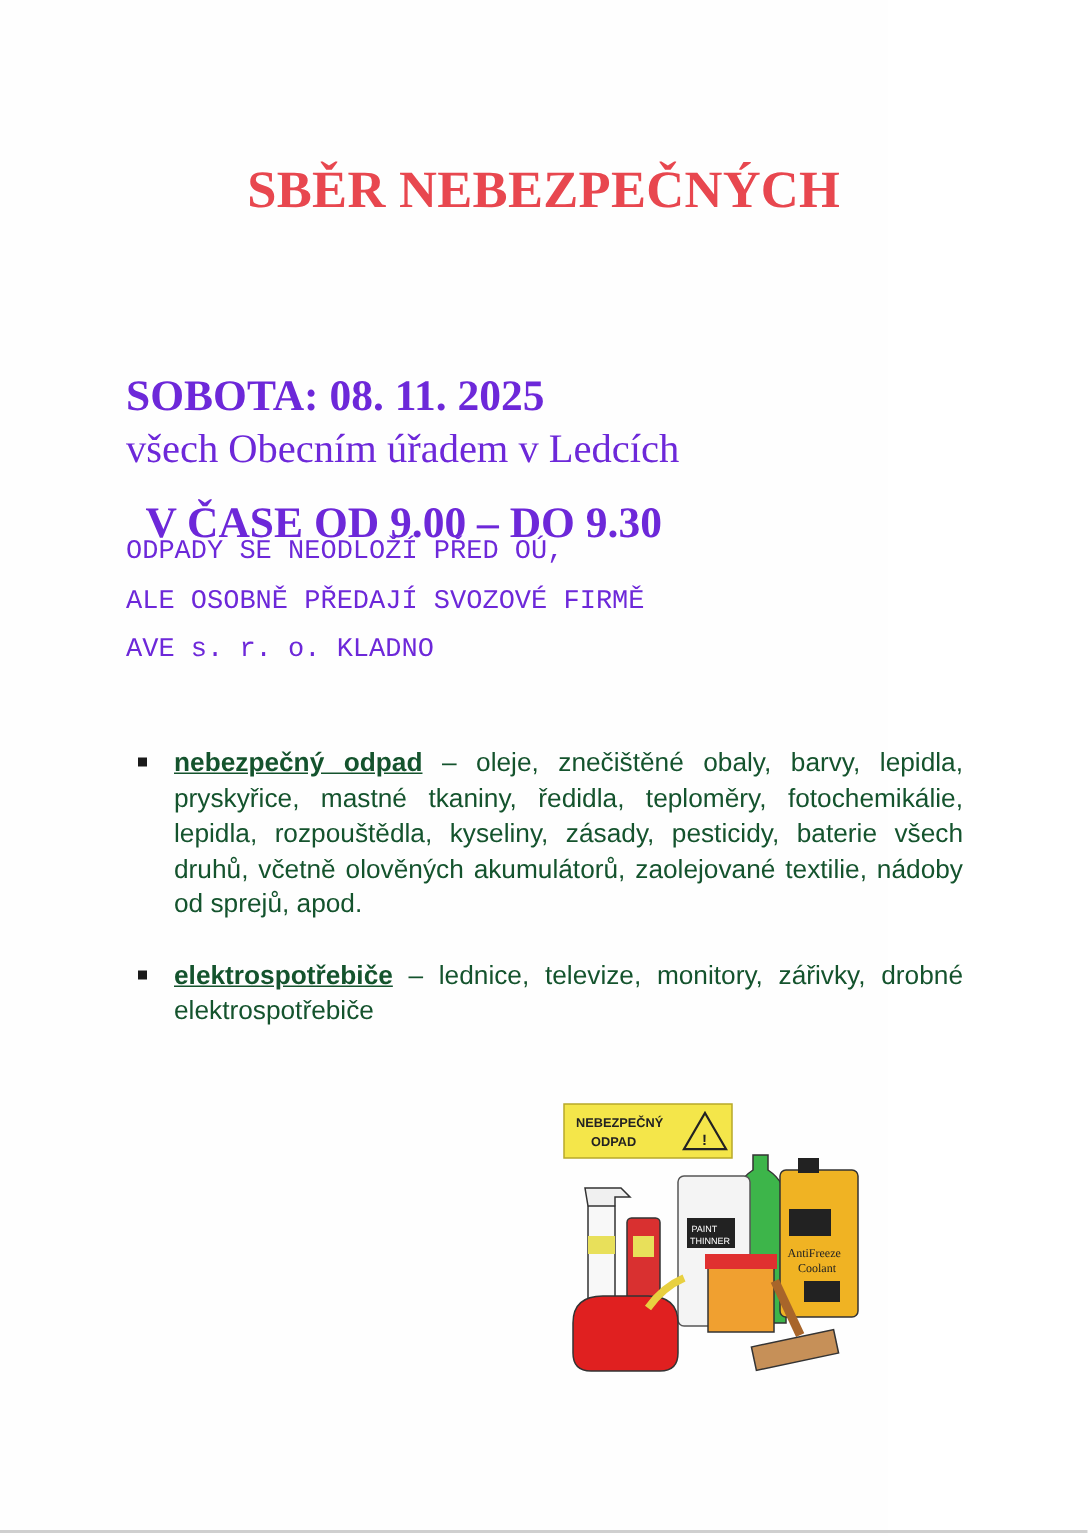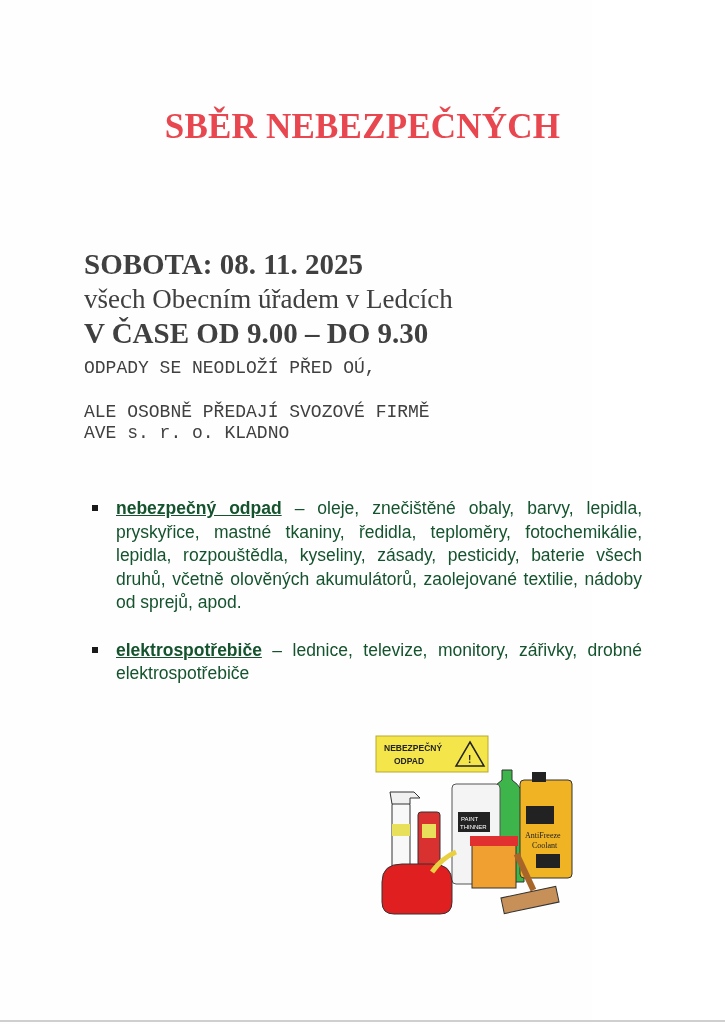--- a/index.html
+++ b/index.html
@@ -5,43 +5,43 @@
   html, body { margin: 0; padding: 0; background: #ffffff; }
   body { width: 725px; height: 1024px; position: relative; overflow: hidden; }
   .page { position: absolute; left: 0; top: 0; width: 592px; height: 1024px; background: #fefefe; }
   .title {
     position: absolute; left: 0; width: 725px; text-align: center;
     font-family: "Liberation Serif", serif; font-weight: bold; color: #e8474f;
     font-size: 35px; line-height: 42px; letter-spacing: 0.2px;
   }
   .t1 { top: 106px; }
   .t2 { top: 154px; }
-  .info { position: absolute; left: 84px; font-family: "Liberation Serif", serif; color: #404040; white-space: nowrap; }
+  .info { position: absolute; left: 84px; font-family: "Liberation Serif", serif; color: #6d28d9; white-space: nowrap; }
   .bold-lg { font-weight: bold; font-size: 29px; }
   .reg-lg { font-size: 27px; }
   .reg-md { font-size: 18px; font-family: Liberation Mono, monospace; }
   .list { position: absolute; left: 92px; width: 550px; font-family: "Liberation Sans", sans-serif; color: #14532d; font-size: 17.5px; line-height: 23.5px; }
   .item { position: relative; padding-left: 24px; text-align: justify; }
   .bullet { position: absolute; left: 0; top: 8px; width: 6px; height: 6px; background: #1a1a1a; }
   .key { font-weight: bold; text-decoration: underline; }
   .art { position: absolute; left: 372px; top: 732px; width: 210px; height: 190px; }
   .bottom-line { position: absolute; left: 0; top: 1020px; width: 725px; height: 2px; background: #cfcfcf; }
 </style>
 </head>
 <body>
 
 <div class="page">
 
   <div class="title t1">SBĚR NEBEZPEČNÝCH</div>
 
   <div class="info bold-lg" style="top:248px;">SOBOTA:  08. 11. 2025</div>
   <div class="info reg-lg" style="top:284px;">všech Obecním úřadem v Ledcích</div>
-  <div class="info bold-lg" style="top:317px;">V ČASE OD 9.00 – DO 9.30</div>
+  <div class="info bold-lg" style="top:333px;margin-left:13px;">V ČASE OD 9.00 – DO 9.30</div>
   <div class="info reg-md" style="top:358px;">ODPADY SE NEODLOŽÍ PŘED OÚ,</div>
-  <div class="info reg-md" style="top:402px;">ALE OSOBNĚ PŘEDAJÍ SVOZOVÉ FIRMĚ</div>
+  <div class="info reg-md" style="top:391px;">ALE OSOBNĚ PŘEDAJÍ SVOZOVÉ FIRMĚ</div>
   <div class="info reg-md" style="top:423px;">AVE s. r. o.  KLADNO</div>
 
   <div class="list" style="top:497px;">
     <div class="item">
       <span class="bullet"></span>
       <span class="key">nebezpečný odpad</span><span> – oleje, znečištěné obaly, barvy, lepidla, pryskyřice, mastné tkaniny, ředidla, teploměry, fotochemikálie, lepidla, rozpouštědla, kyseliny, zásady, pesticidy, baterie všech druhů, včetně olověných akumulátorů, zaolejované textilie, nádoby od sprejů, apod.</span>
     </div>
     <div class="item" style="margin-top:24px;">
       <span class="bullet"></span>
       <span class="key">elektrospotřebiče</span><span> – lednice, televize, monitory, zářivky, drobné elektrospotřebiče</span>

